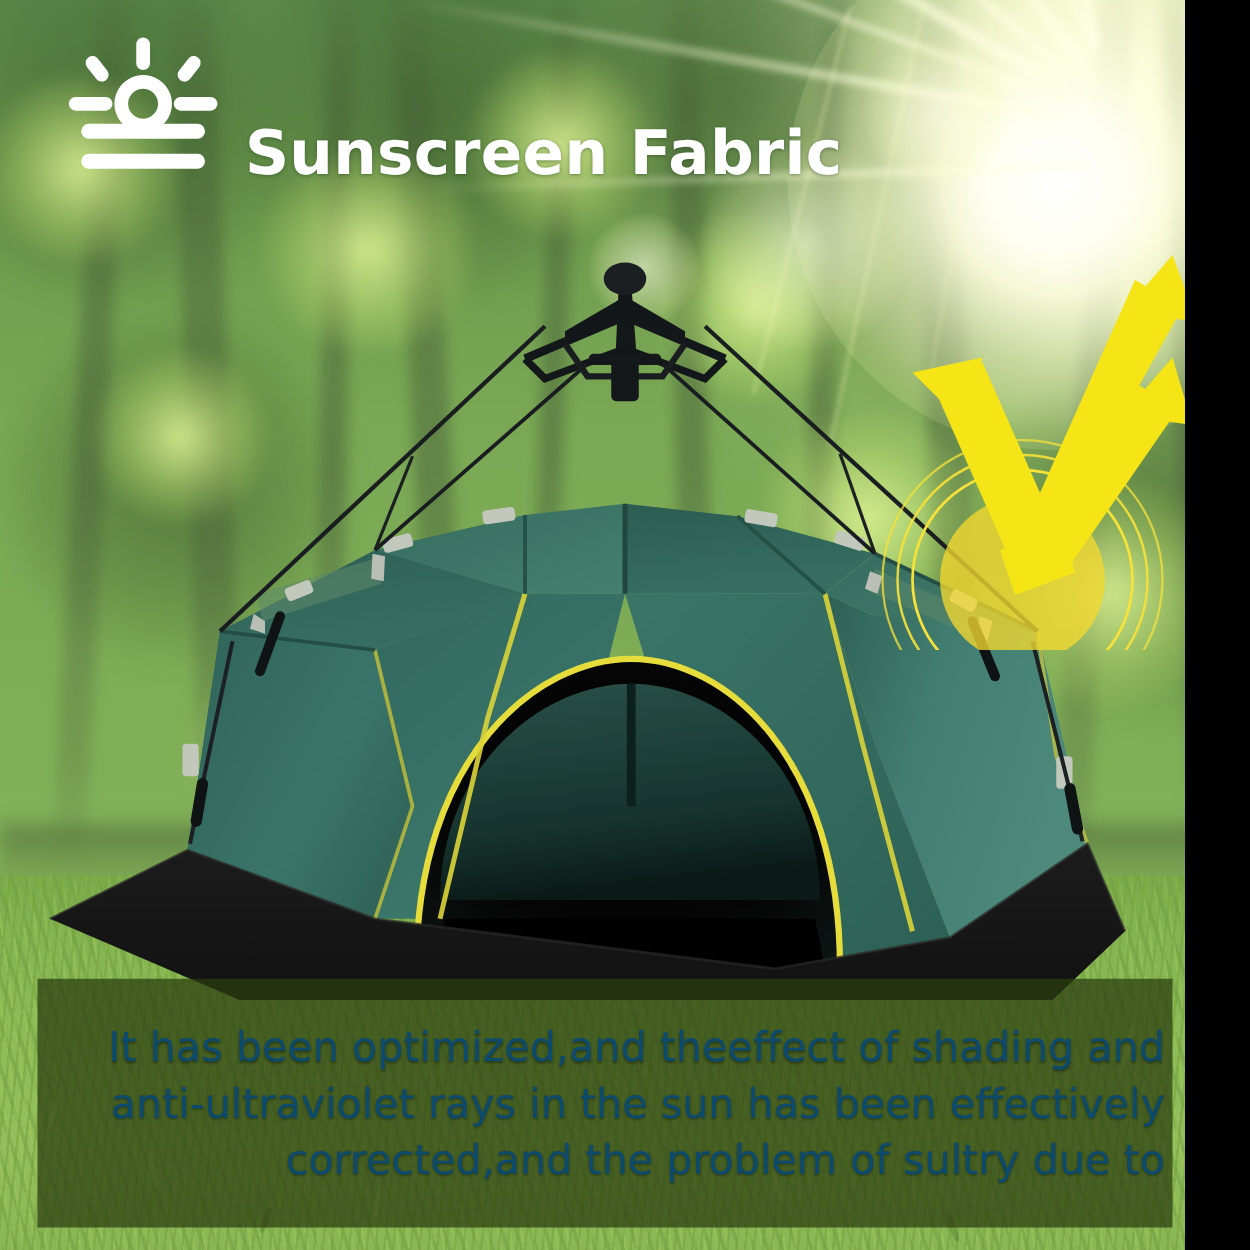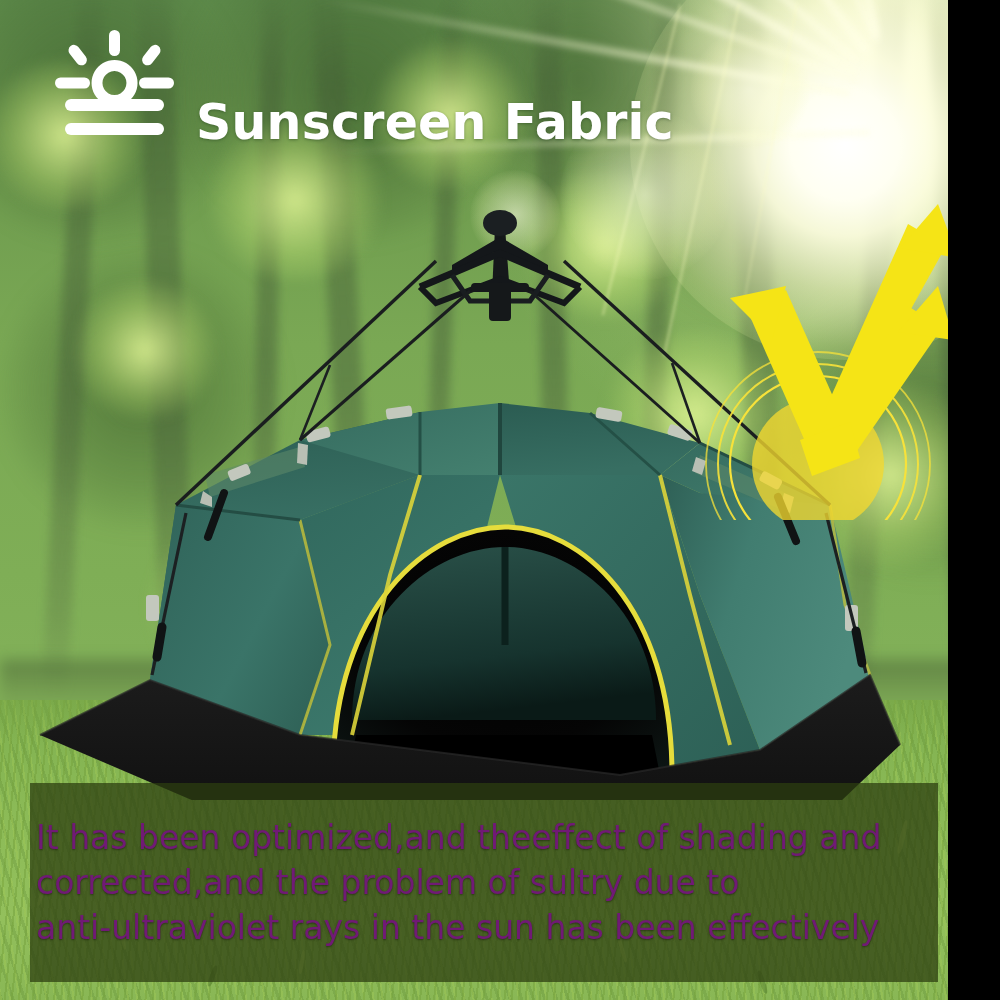--- a/index.html
+++ b/index.html
@@ -90,21 +90,21 @@
     white-space:nowrap;
   }
 
   
   .caption{
     position:absolute;left:30px;top:783px;width:908px;height:199px;
     background:rgba(44,62,16,.74);
     display:flex;align-items:center;justify-content:center;
   }
   .caption-text{
-    width:100%;text-align:left;color:#701a75;
+    width:100%;text-align:right;color:#0c4a6e;
     font-family:"DejaVu Sans","Liberation Sans",sans-serif;
     font-size:33px;line-height:45px;font-weight:400;
     text-shadow:0 1px 2px rgba(0,0,0,.4);
     padding:0 6px;box-sizing:border-box;
   }
   .caption-text span{display:block;}
 </style>
 </head>
 <body>
 
@@ -354,18 +354,18 @@
           <rect x="18" y="94" width="99" height="12" rx="6"></rect>
         </g>
       </svg>
     </div>
     <div class="title">Sunscreen Fabric</div>
   </div>
 
   <div class="caption">
     <div class="caption-text">
       <span>It has been optimized,and theeffect of shading and</span>
+      <span>anti-ultraviolet rays in the sun has been effectively</span>
       <span>corrected,and the problem of sultry due to</span>
-      <span>anti-ultraviolet rays in the sun has been effectively</span>
     </div>
   </div>
 
 </div>
 
 </body></html>

